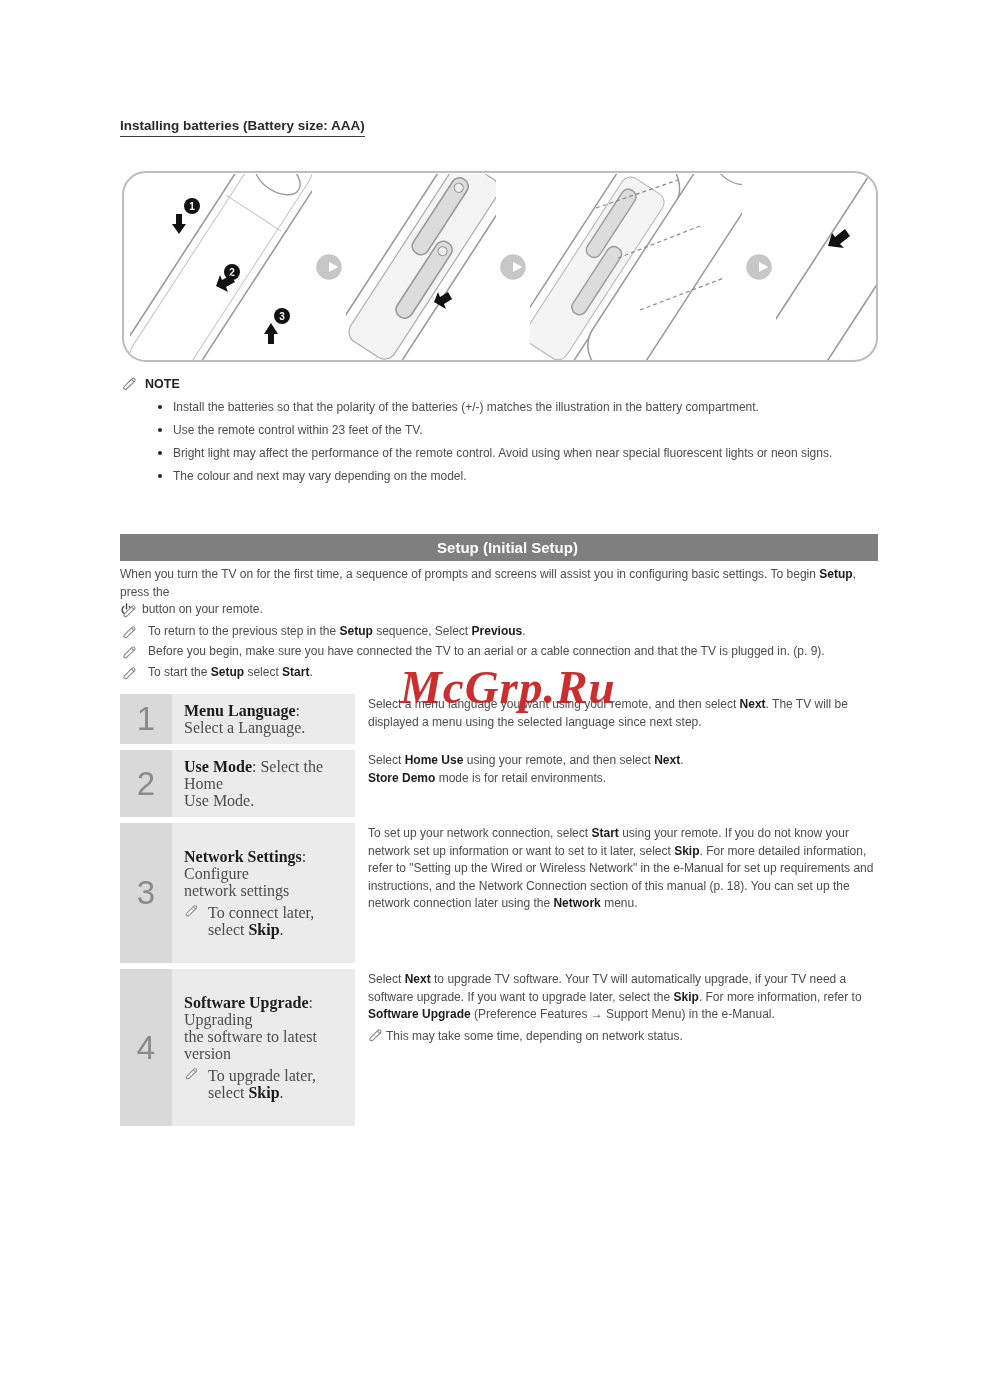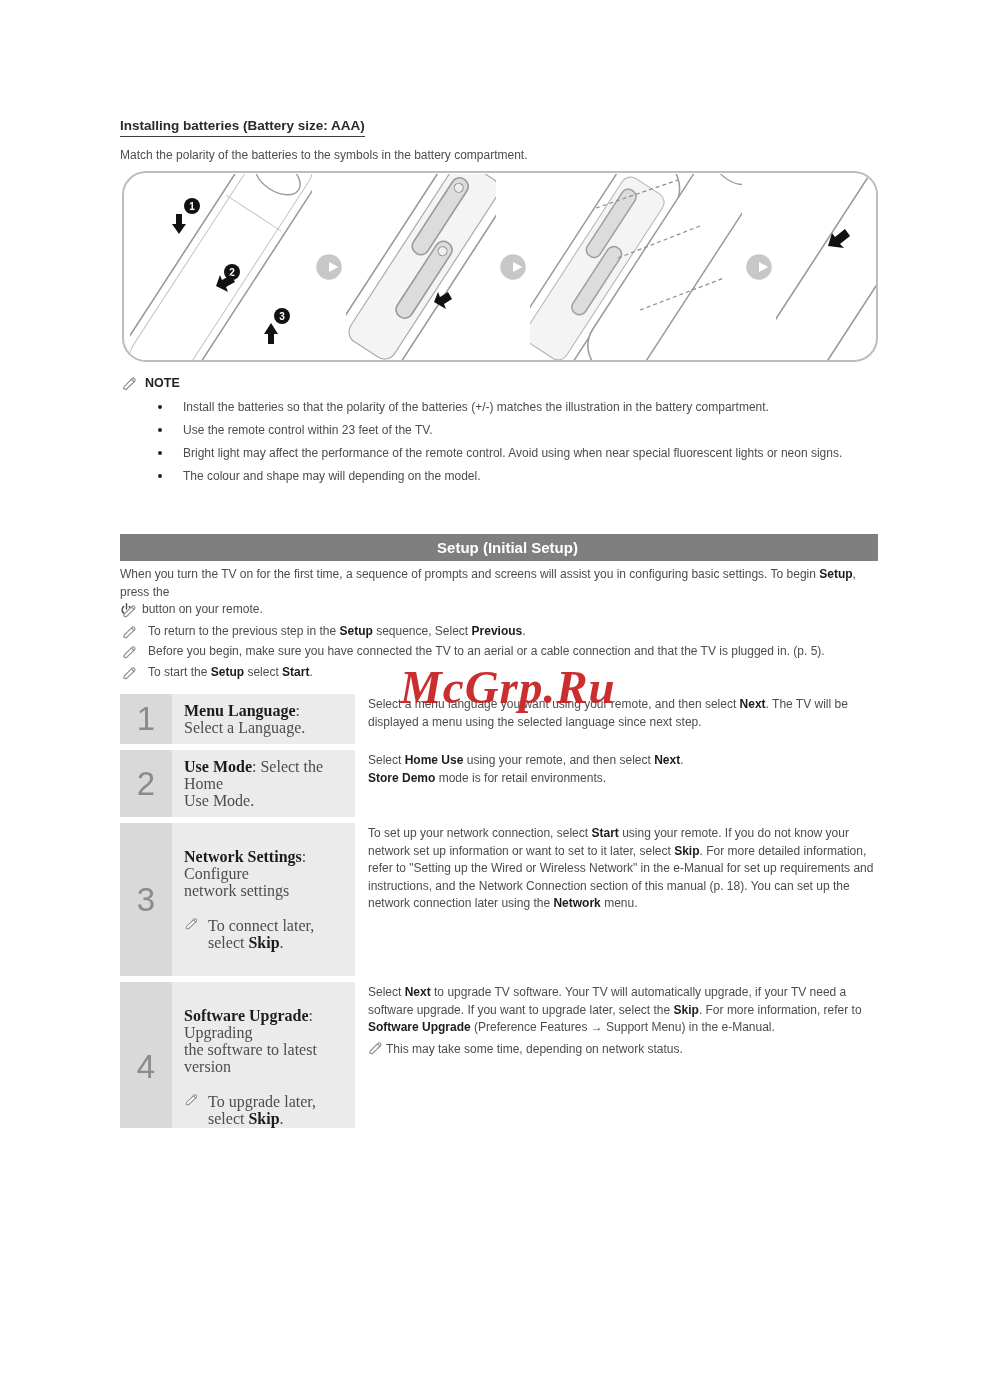--- a/index.html
+++ b/index.html
@@ -21,23 +21,23 @@
   .illus-box {
     position:absolute; left:122px; top:171px; width:756px; height:191px;
     border:2px solid #bdbdbd; border-radius:24px;
     display:flex; align-items:center; padding:2px 6px; overflow:hidden;
   }
   .illus-box svg.panel { flex:0 0 auto; }
   .step-arrow { flex:0 0 34px; display:flex; justify-content:center; }
 
   
   .note-block { position:absolute; left:122px; top:376px; width:756px; }
-  .note-hdr { display:flex; gap:7px; font-size:12.5px; font-weight:bold; color:#222; }
+  .note-hdr { display:flex; align-items:center; gap:7px; font-size:12.5px; font-weight:bold; color:#222; }
   .note-list { list-style:none; margin-top:10px; }
-  .note-list li { display:flex; gap:21px; margin:0 0 10px 36px; font-size:12px; line-height:13px; }
+  .note-list li { display:flex; gap:11px; margin:0 0 10px 36px; font-size:12px; line-height:13px; }
   .note-list .dot { width:4px; height:4px; border-radius:50%; background:#222; margin-top:4px; flex:0 0 auto; }
 
   
   .setup-bar {
     position:absolute; left:120px; top:534px; width:758px; height:27px;
     background:#7f7f7f; color:#ffffff; font-size:15px; font-weight:bold;
     display:flex; align-items:center; justify-content:center;padding-left:17px;
   }
   .setup-intro { position:absolute; left:120px; top:566px; width:760px; font-size:12px; line-height:17.5px; }
   .setup-intro .l2 { display:flex; align-items:center; gap:9px; }
@@ -50,21 +50,21 @@
   .trow { display:flex; margin-bottom:6px; }
   .cnum {
     width:52px; background:#d9d9d9; flex:0 0 52px;
     display:flex; align-items:center; justify-content:center;
     font-size:33px; color:#8b8b8b;
   }
   .cdesc {
     width:183px; flex:0 0 183px; background:#ebebeb;
     padding:8px 8px 8px 12px; font-size:16px; line-height:17px; white-space:pre-line;font-family:Liberation Serif, serif;
   }
-  .cdesc .cell-note { display:flex; gap:8px; margin-top:18px; white-space:normal; padding-right:14px; }
+  .cdesc .cell-note { display:flex; gap:8px; margin-top:5px; white-space:normal; padding-right:14px; }
   .cright { flex:1 1 auto; padding:2px 0 0 13px; font-size:12px; line-height:17.5px; }
   .cright p { margin-bottom:0.5px; }
   .cright .cell-note { display:flex; gap:2px; margin-top:4px; }
   .r1 { min-height:47px; } .r2 { min-height:47px; } .r3 { min-height:87px; } .r4 { min-height:96px; }
 
   
   .watermark {
     position:absolute; left:400px; top:660px; z-index:5; pointer-events:none;
     font-family:"Liberation Serif", serif; font-style:italic; font-weight:bold;
     font-size:47px; color:rgba(199,30,30,0.93); letter-spacing:1px;
@@ -78,21 +78,20 @@
     font-size:15px; font-weight:bold; color:#353535;margin-left:24px;
   }
   .bottom-bar { position:absolute; left:415px; top:1356px; width:585px; height:28px; background:#9da0a3; }
 </style>
 </head>
 <body>
 
 <div class="page">
 
   <h2 class="sec-heading">Installing batteries (Battery size: AAA)</h2>
-  <p class="battery-intro">Match the polarity of the batteries to the symbols in the battery compartment.</p>
 
   <div class="illus-box">
 
     <svg class="panel" width="182" height="186" viewBox="0 0 182 186">
       <g transform="rotate(33 91 93)" fill="#ffffff" stroke="#9a9a9a" stroke-width="1.6">
         <rect x="52" y="-62" width="74" height="304" rx="35"></rect>
         <rect x="60" y="-54" width="58" height="288" rx="28" stroke="#c4c4c4" stroke-width="1"></rect>
         <ellipse cx="89" cy="-14" rx="25" ry="15" stroke-width="1.4"></ellipse>
         <line x1="56" y1="30" x2="122" y2="30" stroke="#c4c4c4" stroke-width="1"></line>
       </g>
@@ -188,21 +187,21 @@
       <li>
           <span class="dot"></span>
           <span>Use the remote control within 23 feet of the TV.</span>
         </li>
       <li>
           <span class="dot"></span>
           <span>Bright light may affect the performance of the remote control. Avoid using when near special fluorescent lights or neon signs.</span>
         </li>
       <li>
           <span class="dot"></span>
-          <span>The colour and shape may will depending on the model.</span>
+          <span>The colour and next may vary depending on the model.</span>
         </li>
     </ul>
   </div>
 
   <div class="setup-bar">Setup (Initial Setup)</div>
 
   <div class="setup-intro">
     <div>When you turn the TV on for the first time, a sequence of prompts and screens will assist you in configuring basic settings. To begin <b>Setup</b>, press the</div>
     <div class="l2">
       <svg width="13" height="13" viewBox="0 0 16 16">
@@ -231,21 +230,21 @@
         </svg>
       <span>To return to the previous step in the <b>Setup</b> sequence, Select <b>Previous</b>.</span>
     </div>
     <div class="srow">
       <svg class="pen" width="16" height="14" viewBox="0 0 20 18">
           <g fill="#fff" stroke="#8a8a8a" stroke-width="1.4">
             <path d="M2 15.5 l3 1 L16 6 a2.3 2.3 0 0 0 -3.2 -3.2 L2.6 13 z"></path>
             <path d="M12 4 l3.4 3.4" fill="none"></path>
           </g>
         </svg>
-      <span>Before you begin, make sure you have connected the TV to an aerial or a cable connection and that the TV is plugged in. (p. 5).</span>
+      <span>Before you begin, make sure you have connected the TV to an aerial or a cable connection and that the TV is plugged in. (p. 9).</span>
     </div>
     <div class="srow">
       <svg class="pen" width="16" height="14" viewBox="0 0 20 18">
           <g fill="#fff" stroke="#8a8a8a" stroke-width="1.4">
             <path d="M2 15.5 l3 1 L16 6 a2.3 2.3 0 0 0 -3.2 -3.2 L2.6 13 z"></path>
             <path d="M12 4 l3.4 3.4" fill="none"></path>
           </g>
         </svg>
       <span>To start the <b>Setup</b> select <b>Start</b>.</span>
     </div>

